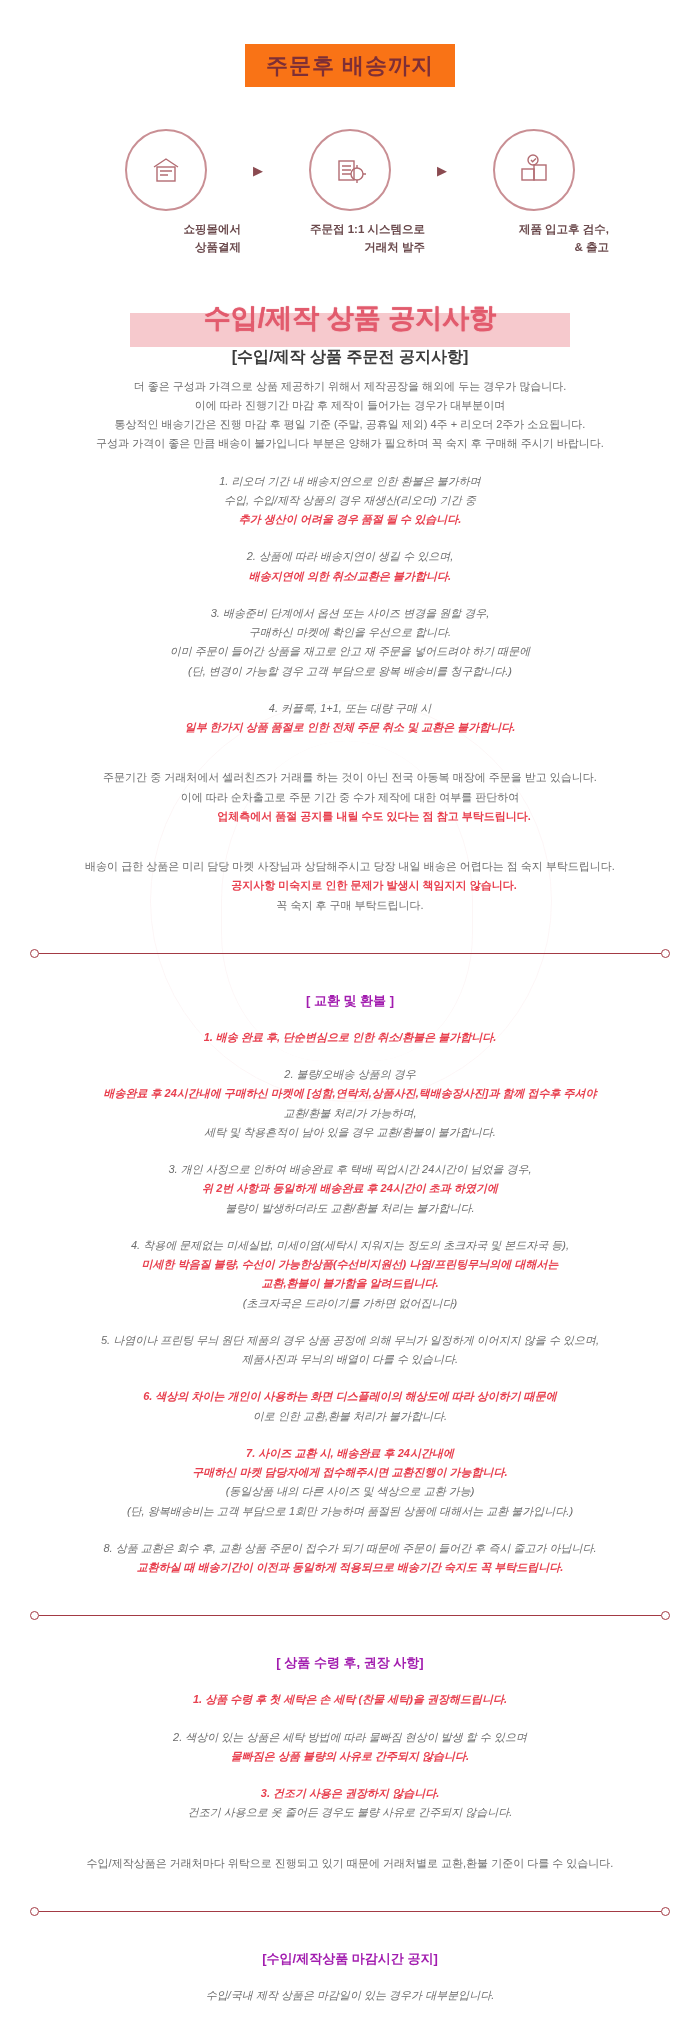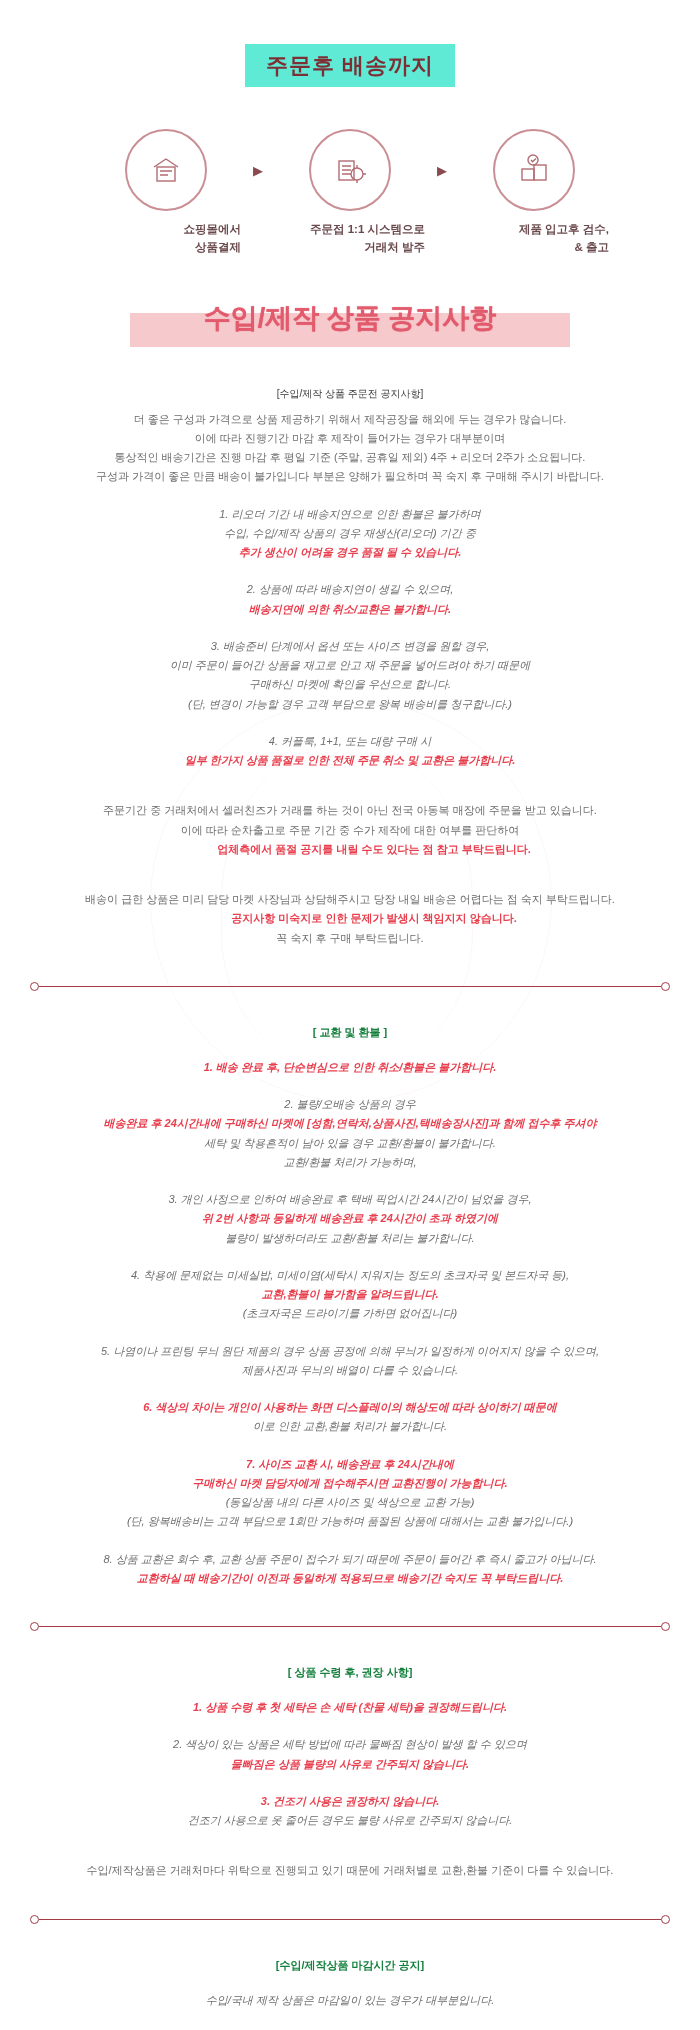--- a/index.html
+++ b/index.html
@@ -34,21 +34,21 @@
     width:250px; height:320px;
     border-left:1px solid #fbeff0;
     border-right:1px solid #fbeff0;
     border-radius:50% 50% 40% 40%;
   }
 
   
   .top-banner{
     margin:44px auto 0;
     width:210px;
-    background:#5eead4;
+    background:#f97316;
     text-align:center;
     padding:7px 0 6px;
   }
   .top-banner .t{
     font-size:22px;
     font-weight:bold;
     color:#7e2f36;
     letter-spacing:1px;
   }
 
@@ -107,23 +107,22 @@
   }
 
   
   .content{
     position:relative;
     z-index:2;
     padding:0 56px;
     text-align:center;
   }
   .sec-head{
-    margin-top:40px;
-    font-size:10px;
-    font-weight:normal;
+    font-size:16px;
+    font-weight:bold;
     color:#3b3b3b;
   }
   p.body{
     margin:9px 0 0;
     font-size:11px;
     line-height:1.75;
     color:#6d6d6d;
   }
   .red{color:#e8404f;font-weight:bold;margin-left:48px;}
   .gap-m{height:22px;}
@@ -151,23 +150,23 @@
   .divider .dot{
     position:absolute;top:0;
     width:9px;height:9px;border-radius:50%;
     border:1.5px solid #a33a44;background:#fff;
     box-sizing:border-box;
   }
   .divider .dot.l{left:0;}
   .divider .dot.r{right:0;}
 
   .bracket-head{
-    font-size:11px;
-    font-weight:bold;
-    color:#15803d;
+    font-size:13px;
+    font-weight:bold;
+    color:#a21caf;
   }
   .small-note{
     font-size:10.5px;
     color:#7a7a7a;
     line-height:1.7;
   }
 </style>
 </head>
 <body>
 
@@ -238,22 +237,22 @@
       <div class="ln r">추가 생산이 어려울 경우 품절 될 수 있습니다.</div>
     </div>
 
     <div class="num-block">
       <div class="ln">2. 상품에 따라 배송지연이 생길 수 있으며,</div>
       <div class="ln r">배송지연에 의한 취소/교환은 불가합니다.</div>
     </div>
 
     <div class="num-block">
       <div class="ln">3. 배송준비 단계에서 옵션 또는 사이즈 변경을 원할 경우,</div>
+      <div class="ln">구매하신 마켓에 확인을 우선으로 합니다.</div>
       <div class="ln">이미 주문이 들어간 상품을 재고로 안고 재 주문을 넣어드려야 하기 때문에</div>
-      <div class="ln">구매하신 마켓에 확인을 우선으로 합니다.</div>
       <div class="ln">(단, 변경이 가능할 경우 고객 부담으로 왕복 배송비를 청구합니다.)</div>
     </div>
 
     <div class="num-block">
       <div class="ln">4. 커플룩, 1+1, 또는 대량 구매 시</div>
       <div class="ln r">일부 한가지 상품 품절로 인한 전체 주문 취소 및 교환은 불가합니다.</div>
     </div>
 
     <div class="gap-m"></div>
     <p class="body">
@@ -278,30 +277,31 @@
 
   <div class="content">
     <div class="bracket-head">[ 교환 및 환불 ]</div>
 
     <div class="num-block">
       <div class="ln r">1. 배송 완료 후, 단순변심으로 인한 취소/환불은 불가합니다.</div>
     </div>
     <div class="num-block">
       <div class="ln">2. 불량/오배송 상품의 경우</div>
       <div class="ln r">배송완료 후 24시간내에 구매하신 마켓에 [성함,연락처,상품사진,택배송장사진]과 함께 접수후 주셔야</div>
+      <div class="ln">교환/환불 처리가 가능하며,</div>
       <div class="ln">세탁 및 착용흔적이 남아 있을 경우 교환/환불이 불가합니다.</div>
-      <div class="ln">교환/환불 처리가 가능하며,</div>
     </div>
     <div class="num-block">
       <div class="ln">3. 개인 사정으로 인하여 배송완료 후 택배 픽업시간 24시간이 넘었을 경우,</div>
       <div class="ln r">위 2번 사항과 동일하게 배송완료 후 24시간이 초과 하였기에</div>
       <div class="ln">불량이 발생하더라도 교환/환불 처리는 불가합니다.</div>
     </div>
     <div class="num-block">
       <div class="ln">4. 착용에 문제없는 미세실밥, 미세이염(세탁시 지워지는 정도의 초크자국 및 본드자국 등),</div>
+      <div class="ln r">미세한 박음질 불량, 수선이 가능한상품(수선비지원선) 나염/프린팅무늬의에 대해서는</div>
       <div class="ln r">교환,환불이 불가함을 알려드립니다.</div>
       <div class="ln">(초크자국은 드라이기를 가하면 없어집니다)</div>
     </div>
     <div class="num-block">
       <div class="ln">5. 나염이나 프린팅 무늬 원단 제품의 경우 상품 공정에 의해 무늬가 일정하게 이어지지 않을 수 있으며,</div>
       <div class="ln">제품사진과 무늬의 배열이 다를 수 있습니다.</div>
     </div>
     <div class="num-block">
       <div class="ln r">6. 색상의 차이는 개인이 사용하는 화면 디스플레이의 해상도에 따라 상이하기 때문에</div>
       <div class="ln">이로 인한 교환,환불 처리가 불가합니다.</div>

